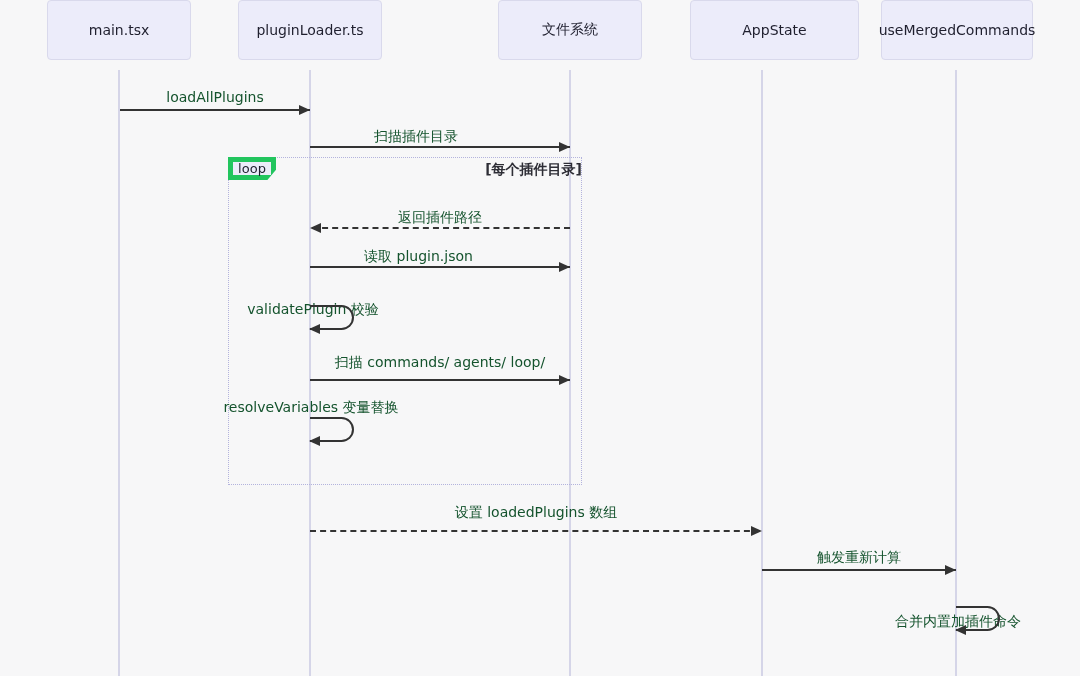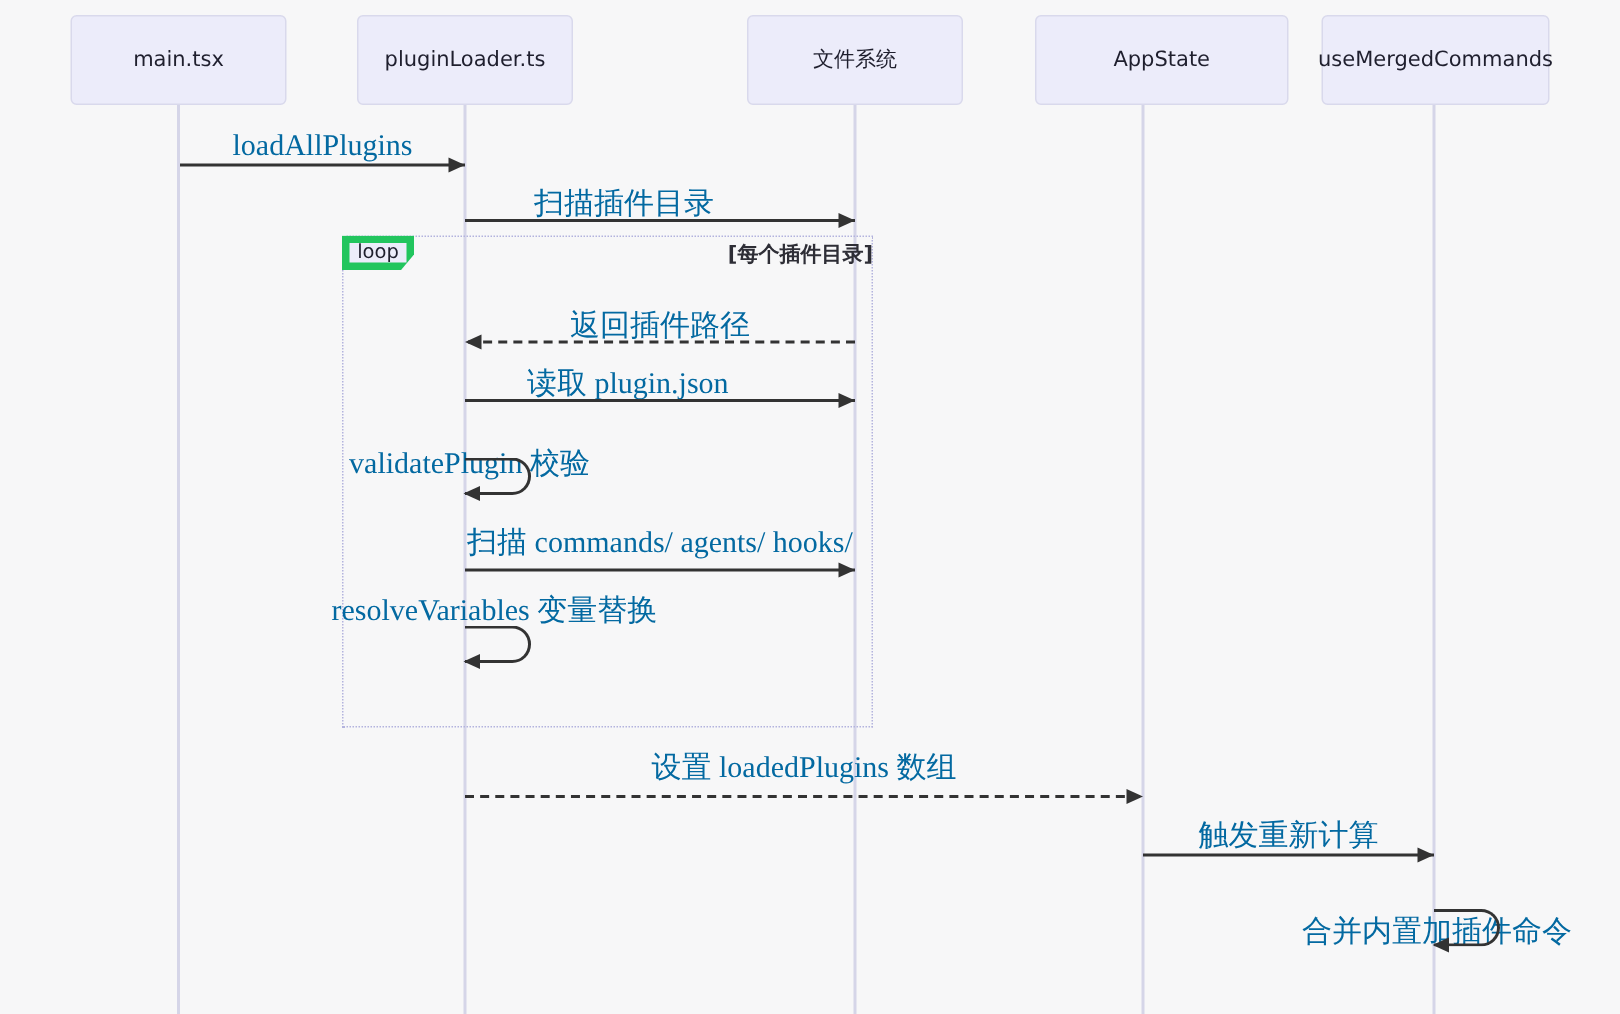--- a/index.html
+++ b/index.html
@@ -3,28 +3,28 @@
 <meta charset="utf-8">
 <style>
   html,body{margin:0;padding:0;background:#f7f7f8;}
   .stage{
     position:relative;width:1080px;height:676px;background:#f7f7f8;
     font-family:"DejaVu Sans","Liberation Sans",sans-serif;color:#27272f;
     overflow:hidden;
   }
   .lifeline{position:absolute;top:70px;height:606px;width:2px;background:#d5d5e8;}
   .actor{
-    position:absolute;top:10px;height:60px;background:#ececfa;
+    position:absolute;top:0;height:60px;background:#ececfa;
     border:1px solid #d9d9ec;border-radius:4px;box-sizing:border-box;
     display:flex;align-items:center;justify-content:center;
     font-size:14px;font-weight:500;color:#1f1f2e;
   }
   .msg-label{
-    position:absolute;font-size:20px;color:#0369a1;text-align:center;
-    white-space:nowrap;line-height:18px;font-family:Liberation Serif, serif;
+    position:absolute;font-size:14px;color:#14532d;text-align:center;
+    white-space:nowrap;line-height:18px;
   }
   .msg-line{position:absolute;height:0;border-top:2px solid #333333;}
   .msg-line.dashed{border-top-style:dashed;}
   .ah{position:absolute;width:0;height:0;border-top:5px solid transparent;border-bottom:5px solid transparent;}
   .ah-right{border-left:11px solid #333333;}
   .ah-left{border-right:11px solid #333333;}
   .self-arc{
     position:absolute;width:44px;height:25px;box-sizing:border-box;
     border:2px solid #333333;border-left:none;border-radius:0 14px 14px 0;
   }
@@ -90,21 +90,21 @@
   <div class="ah ah-left" style="left:310px;top:223px"></div>
 
   <div class="msg-label" style="left:310px;width:217px;top:247px">读取 plugin.json</div>
   <div class="msg-line" style="left:310px;width:260px;top:266px"></div>
   <div class="ah ah-right" style="left:559px;top:262px"></div>
 
   <div class="msg-label" style="left:223px;width:180px;top:300px">validatePlugin 校验</div>
   <div class="self-arc" style="left:310px;top:305px"></div>
   <div class="ah ah-left" style="left:309px;top:324px"></div>
 
-  <div class="msg-label" style="left:310px;width:260px;top:353px">扫描 commands/ agents/ hooks/</div>
+  <div class="msg-label" style="left:310px;width:260px;top:353px">扫描 commands/ agents/ loop/</div>
   <div class="msg-line" style="left:310px;width:260px;top:379px"></div>
   <div class="ah ah-right" style="left:559px;top:375px"></div>
 
   <div class="msg-label" style="left:221px;width:180px;top:398px">resolveVariables 变量替换</div>
   <div class="self-arc" style="left:310px;top:417px"></div>
   <div class="ah ah-left" style="left:309px;top:436px"></div>
 
   <div class="msg-label" style="left:310px;width:452px;top:503px">设置 loadedPlugins 数组</div>
   <div class="msg-line dashed" style="left:310px;width:450px;top:530px"></div>
   <div class="ah ah-right" style="left:751px;top:526px"></div>

